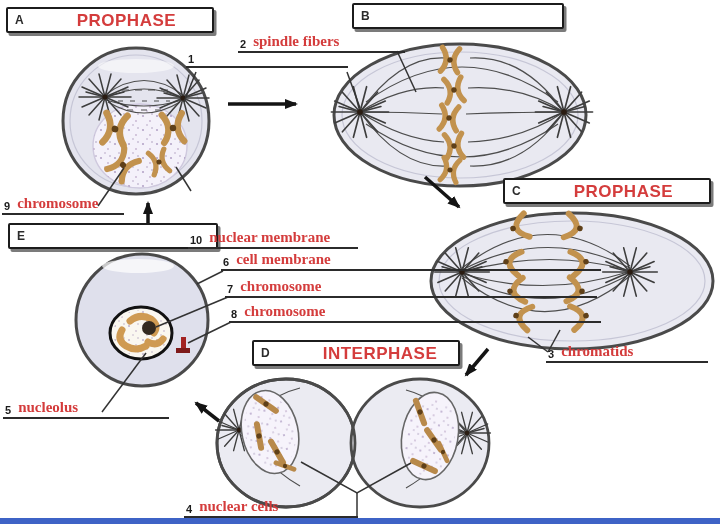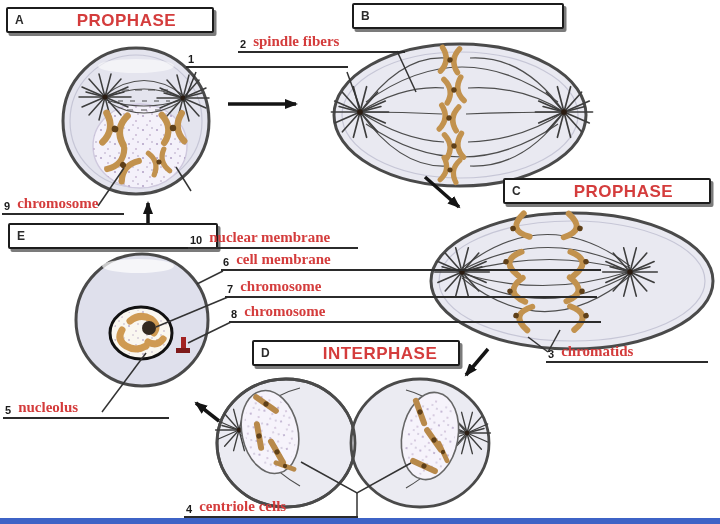--- a/index.html
+++ b/index.html
@@ -263,21 +263,21 @@
   <div class="num-label" id="lbl-2">
     <span class="lnum">2</span>
     <span class="ltext">spindle fibers</span>
   </div>
   <div class="num-label" id="lbl-3">
     <span class="lnum">3</span>
     <span class="ltext">chromatids</span>
   </div>
   <div class="num-label" id="lbl-4">
     <span class="lnum">4</span>
-    <span class="ltext">centriole cells</span>
+    <span class="ltext">nuclear cells</span>
   </div>
   <div class="num-label" id="lbl-5">
     <span class="lnum">5</span>
     <span class="ltext">nucleolus</span>
   </div>
   <div class="num-label" id="lbl-6">
     <span class="lnum">6</span>
     <span class="ltext">cell membrane</span>
   </div>
   <div class="num-label" id="lbl-7">

